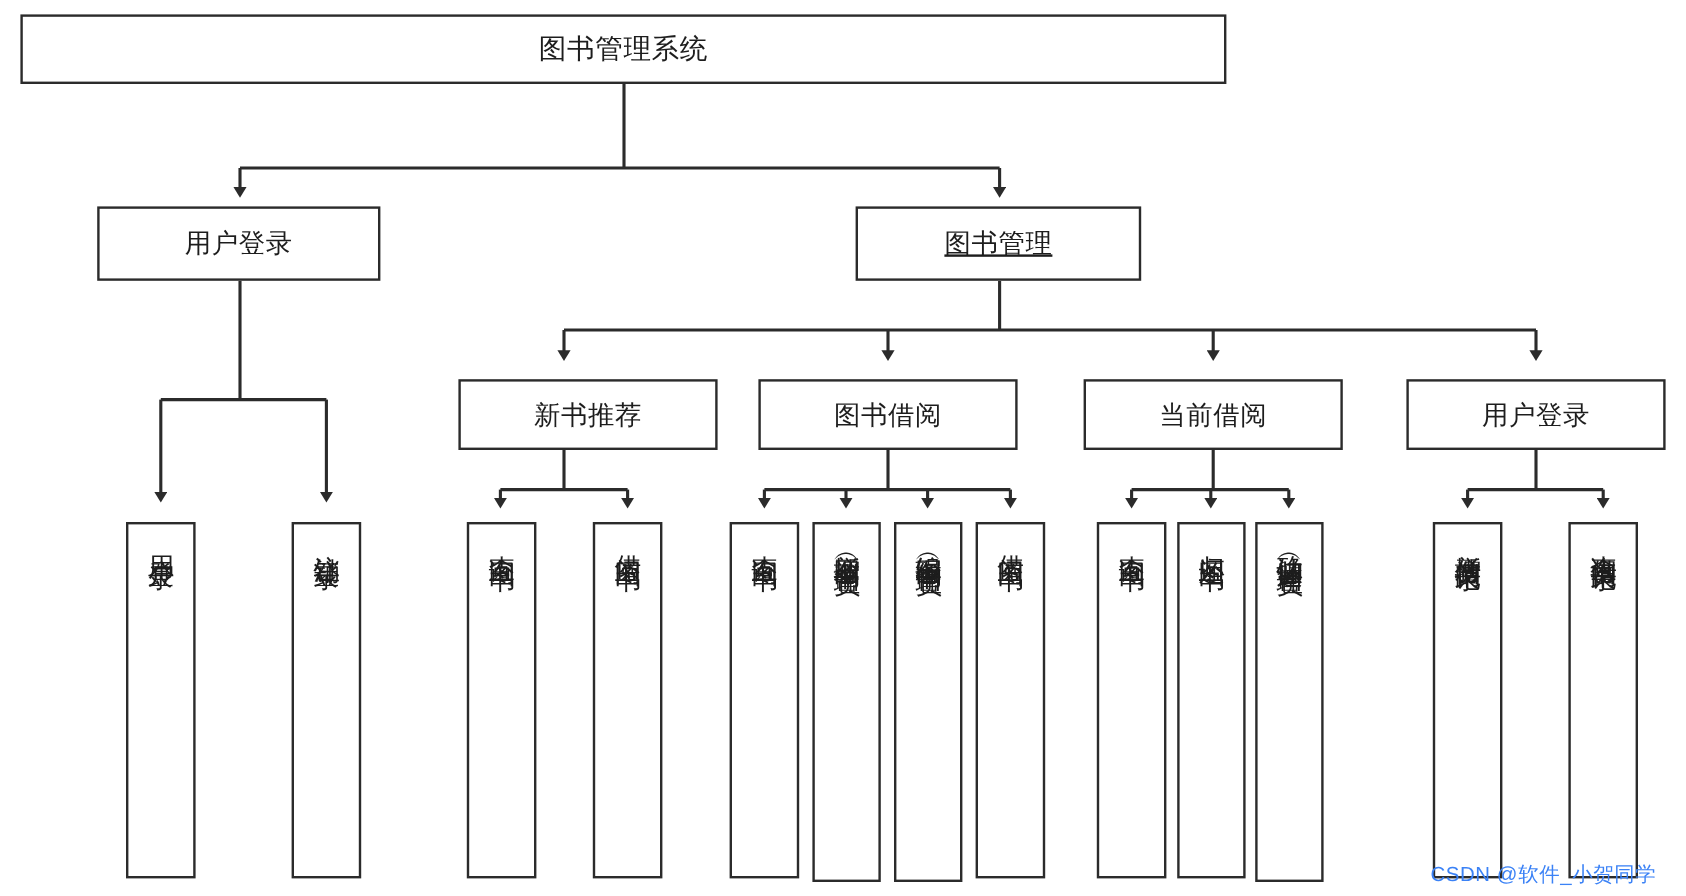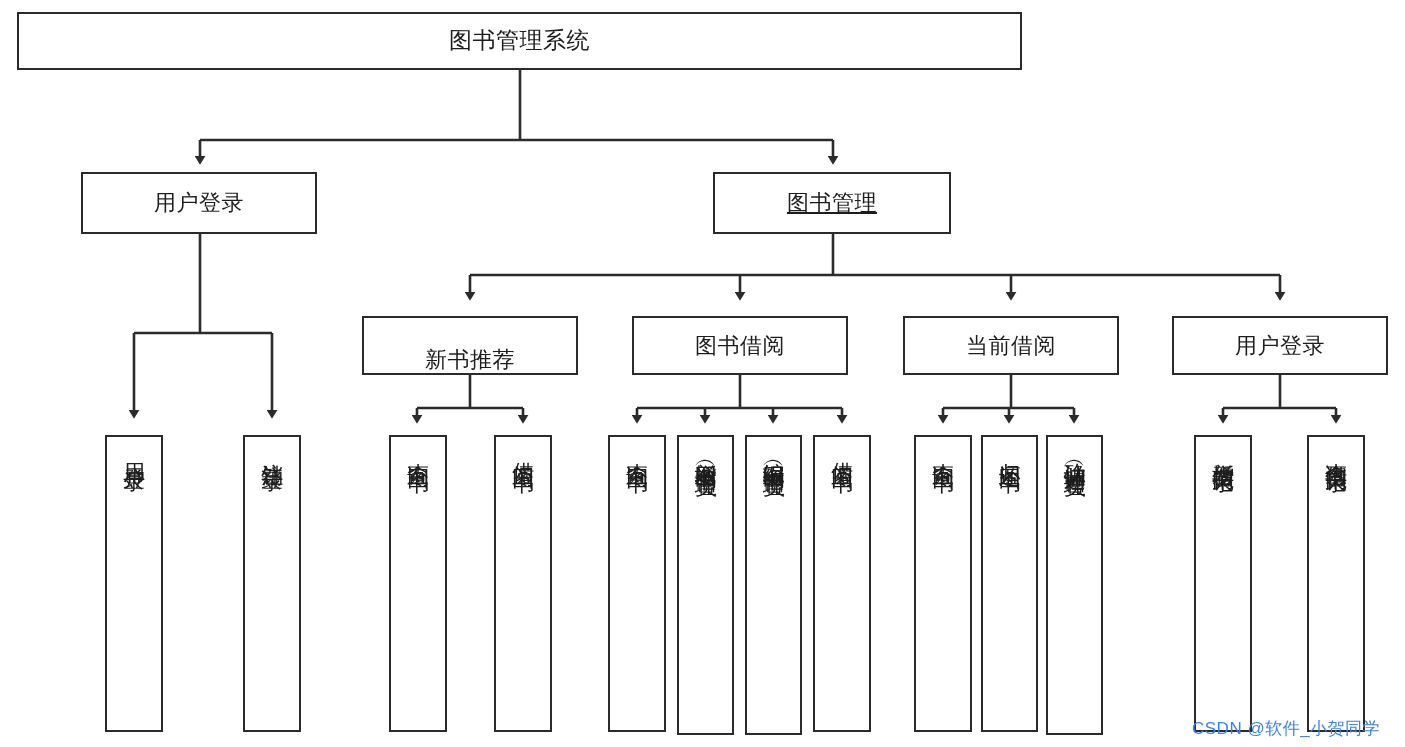--- a/index.html
+++ b/index.html
@@ -132,21 +132,21 @@
   </div>
 
   <div class="node horiz" style="left:81px; top:172px; width:236px; height:62px;">
     <span class="label">用户登录</span>
   </div>
 
   <div class="node horiz" style="left:713px; top:172px; width:238px; height:62px;text-decoration:underline;">
     <span class="label">图书管理</span>
   </div>
 
-  <div class="node horiz" style="left:362px; top:316px; width:216px; height:59px;align-items:flex-end;">
+  <div class="node horiz" style="left:382px; top:316px; width:216px; height:59px;">
     <span class="label">新书推荐</span>
   </div>
 
   <div class="node horiz" style="left:903px; top:316px; width:216px; height:59px;">
     <span class="label">当前借阅</span>
   </div>
 
   <div class="node horiz" style="left:632px; top:316px; width:216px; height:59px;">
     <span class="label">图书借阅</span>
   </div>

